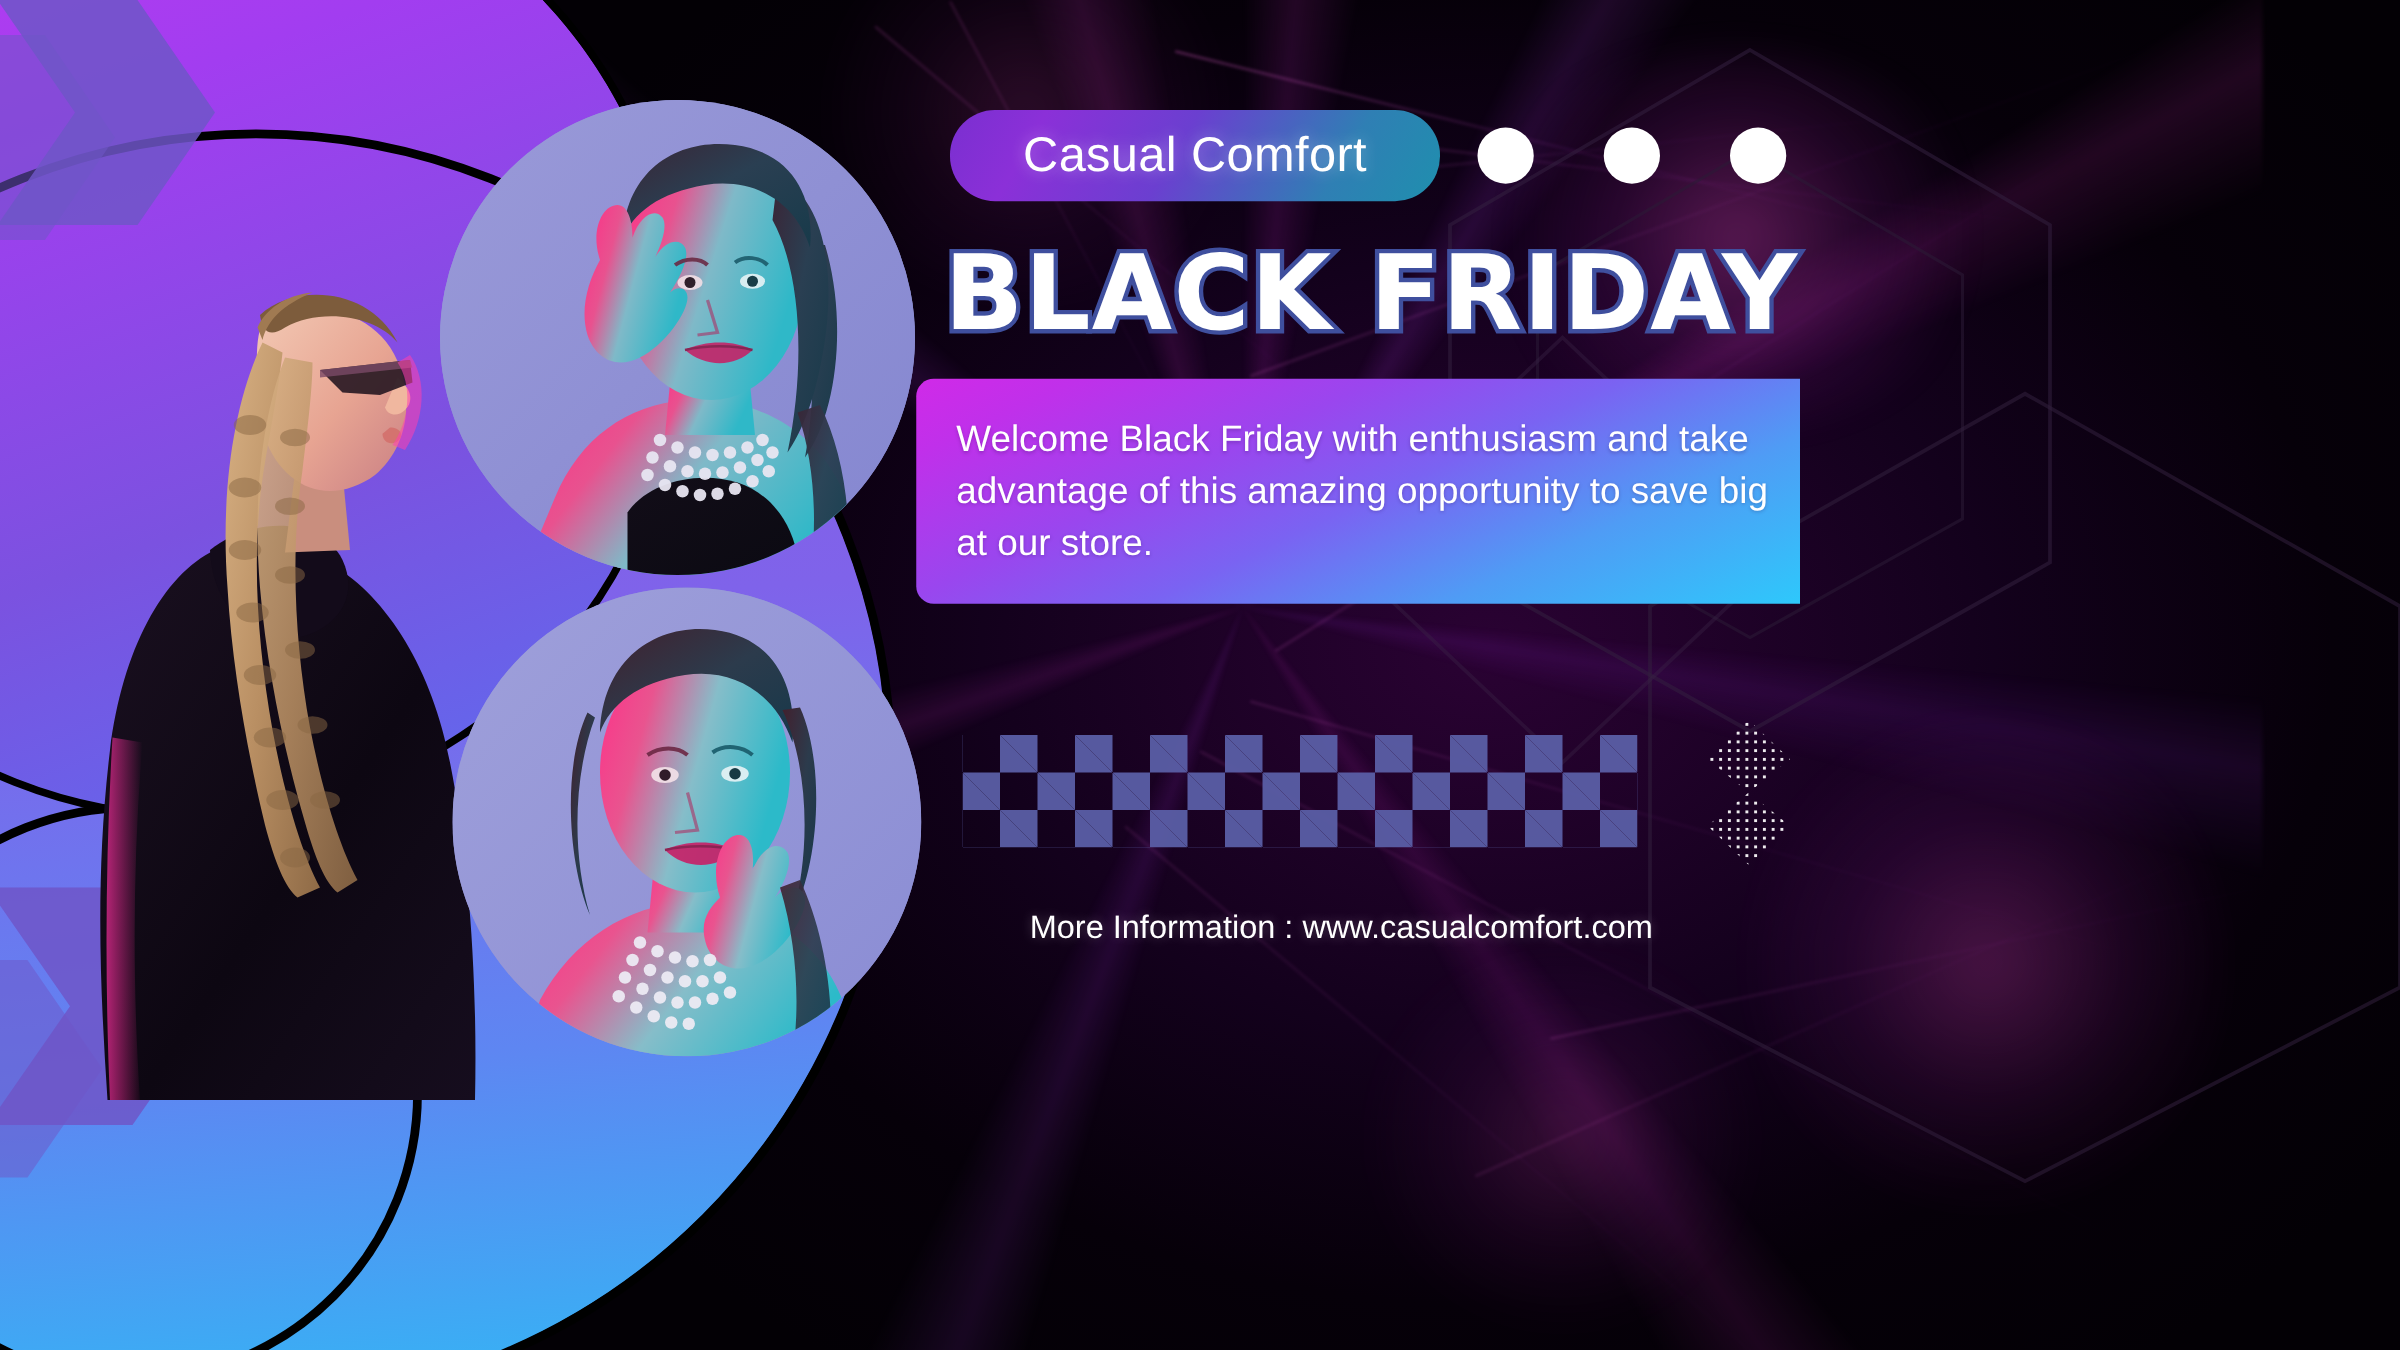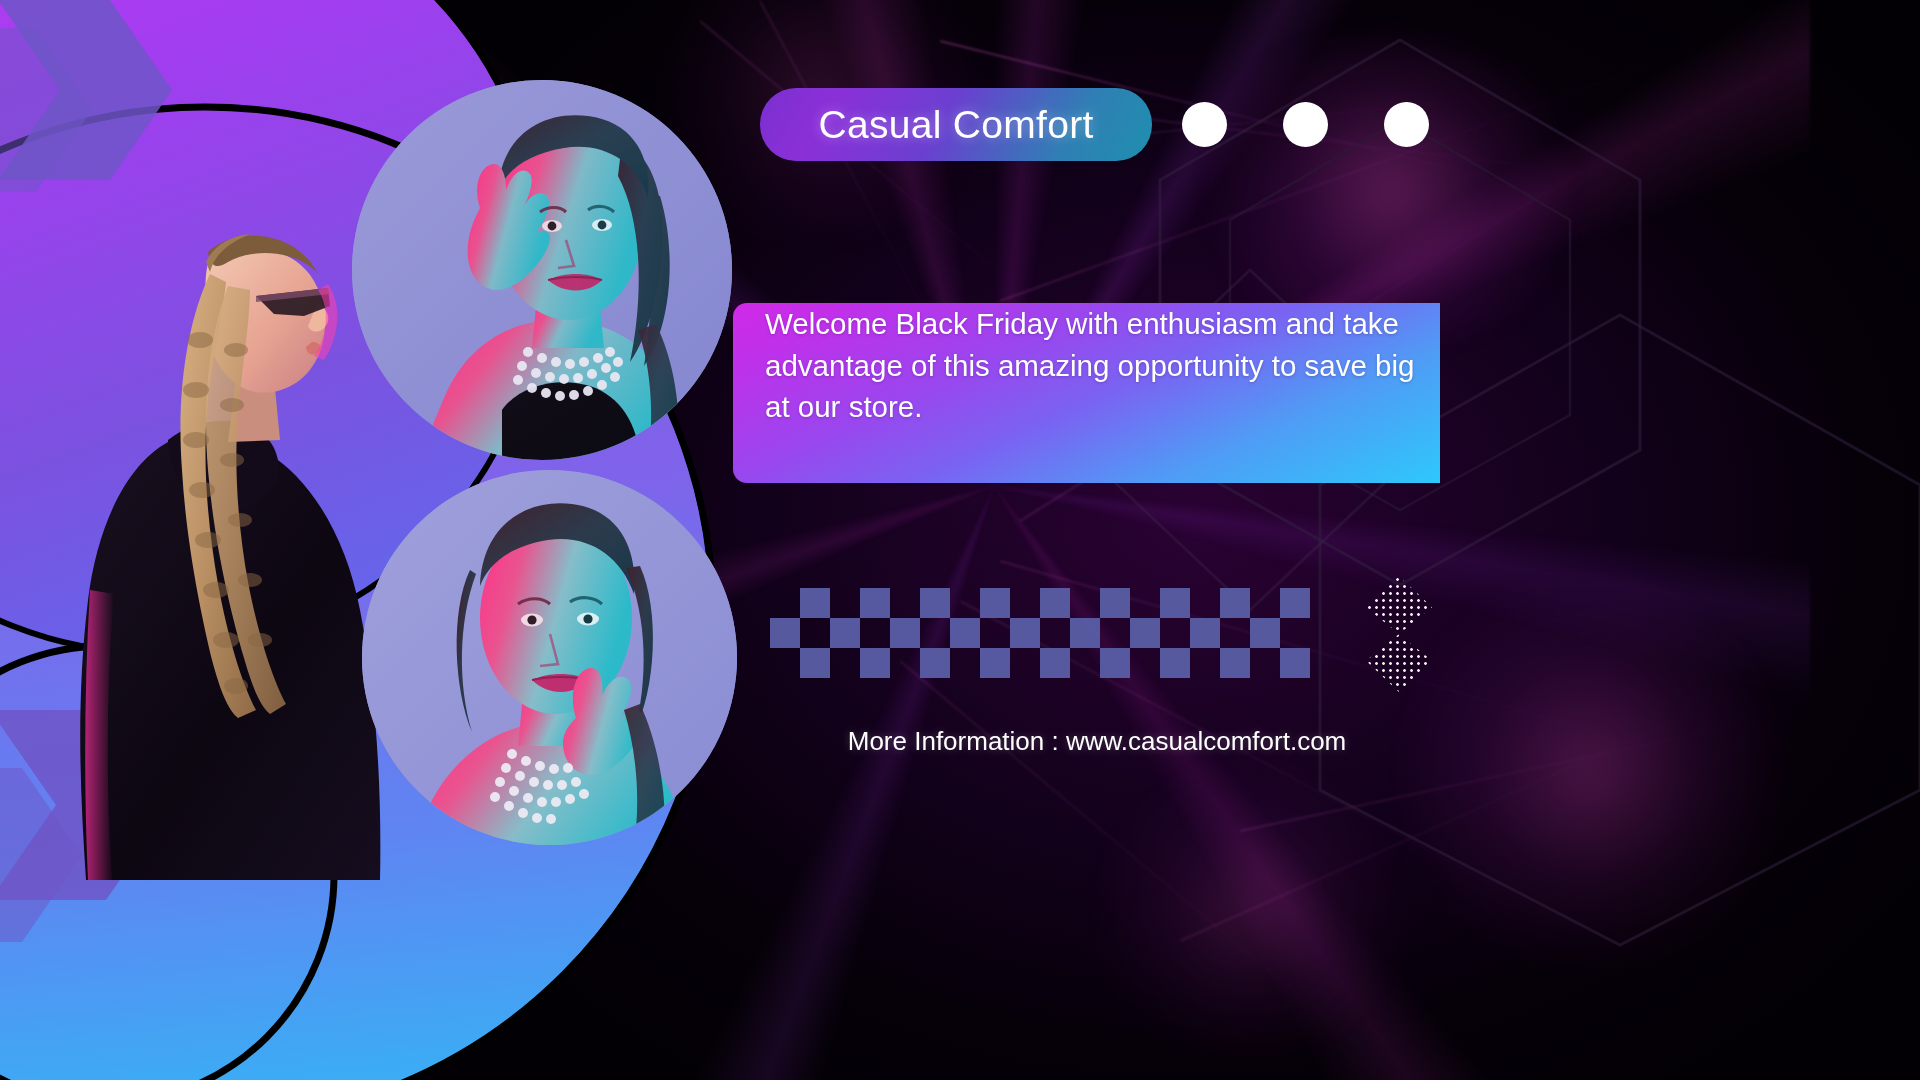--- a/index.html
+++ b/index.html
@@ -94,21 +94,21 @@
     -webkit-text-stroke:7px #3f4f9e;
     paint-order:stroke fill;
     font-family:"DejaVu Sans", sans-serif;
   }
 
   .desc-box{
     position:absolute; left:733px; top:303px; width:707px; height:180px;
     border-radius:14px 0 0 14px;
     background:linear-gradient(155deg,
       #d02ae8 0%, #c030ea 12%, #9a46ee 34%, #7a63f2 52%, #4f9cf5 74%, #2ec8fb 100%);
-    display:flex; 
+    display:flex; align-items:center;
   }
   .desc-text{
     color:#fff; font-size:29.5px; line-height:1.41; padding:0 0 0 32px;
     text-shadow:0 1px 3px rgba(40,0,70,.25); font-weight:400;
   }
 
   .discount{
     position:absolute; left:752px; top:505px; width:690px;
     color:#fff; font-size:39px; font-weight:bold; letter-spacing:2.6px;
     text-align:center; white-space:nowrap;
@@ -131,21 +131,21 @@
   .diamond{
     position:absolute; left:1366px; top:576px; width:66px; height:116px;
     --d:#ffffff;
     background-image:radial-gradient(var(--d) 1.3px, transparent 1.5px);
     background-size:7px 7px;
     clip-path:polygon(50% 0%, 100% 27%, 50% 50%, 100% 73%, 50% 100%, 0% 73%, 50% 50%, 0% 27%);
     opacity:.92;
   }
 
   .footer{
-    position:absolute; left:752px; top:726px; width:690px;
+    position:absolute; left:728px; top:726px; width:690px;
     color:#ffffff; font-size:26px; text-align:center; white-space:nowrap;
     text-shadow:0 0 9px rgba(255,255,255,.25);
   }
 </style>
 </head>
 <body>
 
 <div id="stage">
 
   <div class="bg-base"></div>
@@ -433,20 +433,21 @@
   <div class="pill">
     <span>Casual Comfort</span>
   </div>
 
   <div class="dots">
     <div class="dot"></div>
     <div class="dot"></div>
     <div class="dot"></div>
   </div>
 
+  <div class="headline">BLACK FRIDAY</div>
 
   <div class="desc-box">
     <div class="desc-text">Welcome Black Friday with enthusiasm and take advantage of this amazing opportunity to save big at our store.</div>
   </div>
 
 
   <div class="checker ck1"></div>
   <div class="checker ck2"></div>
   <div class="diamond"></div>
 

